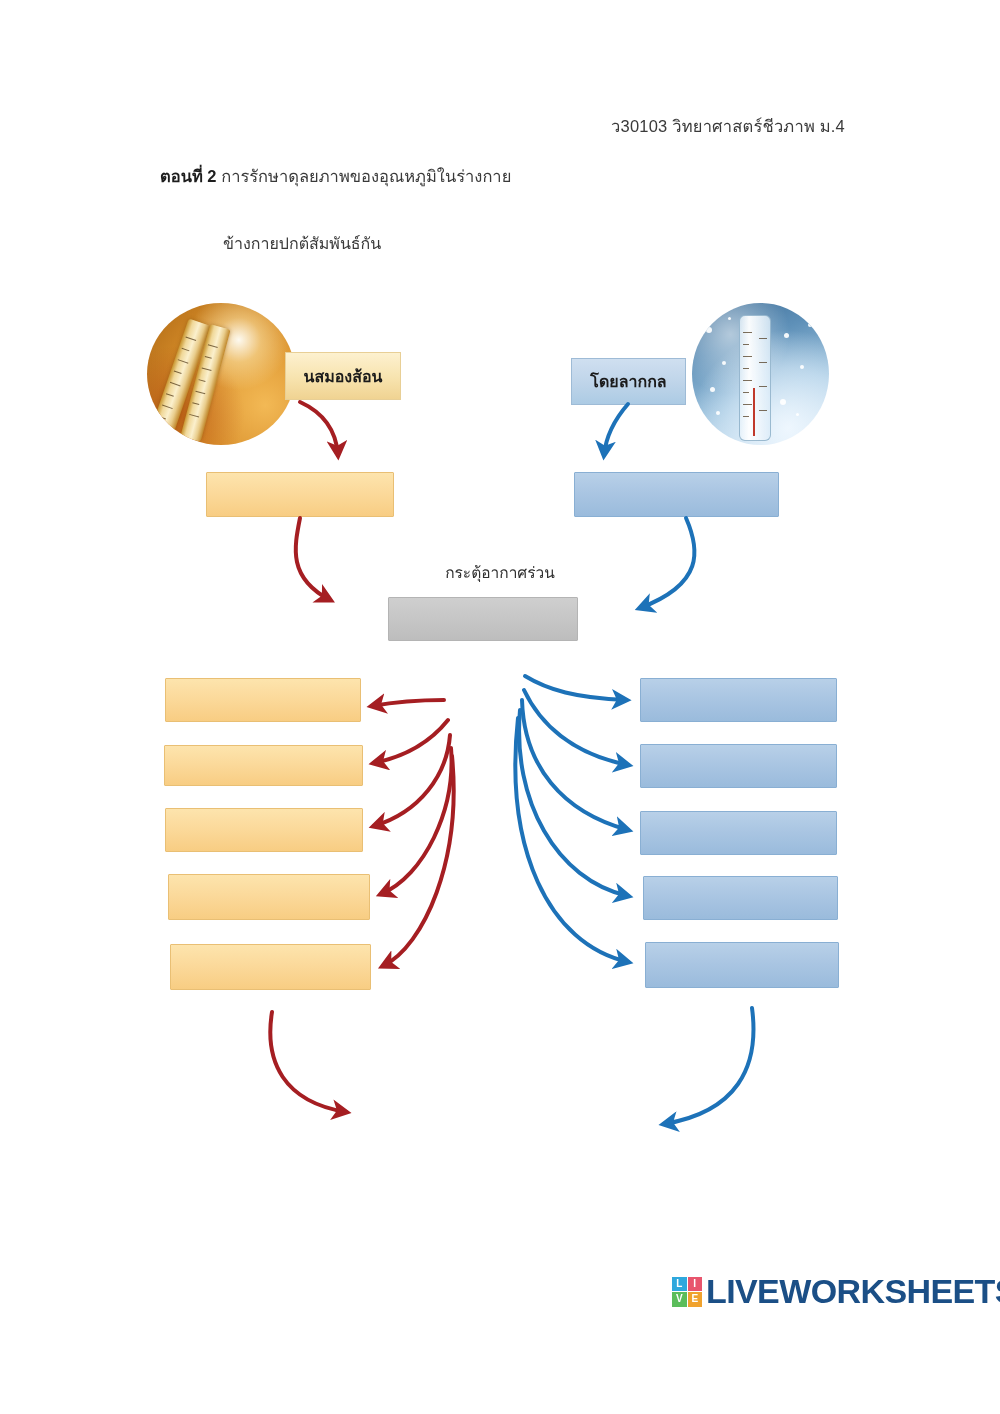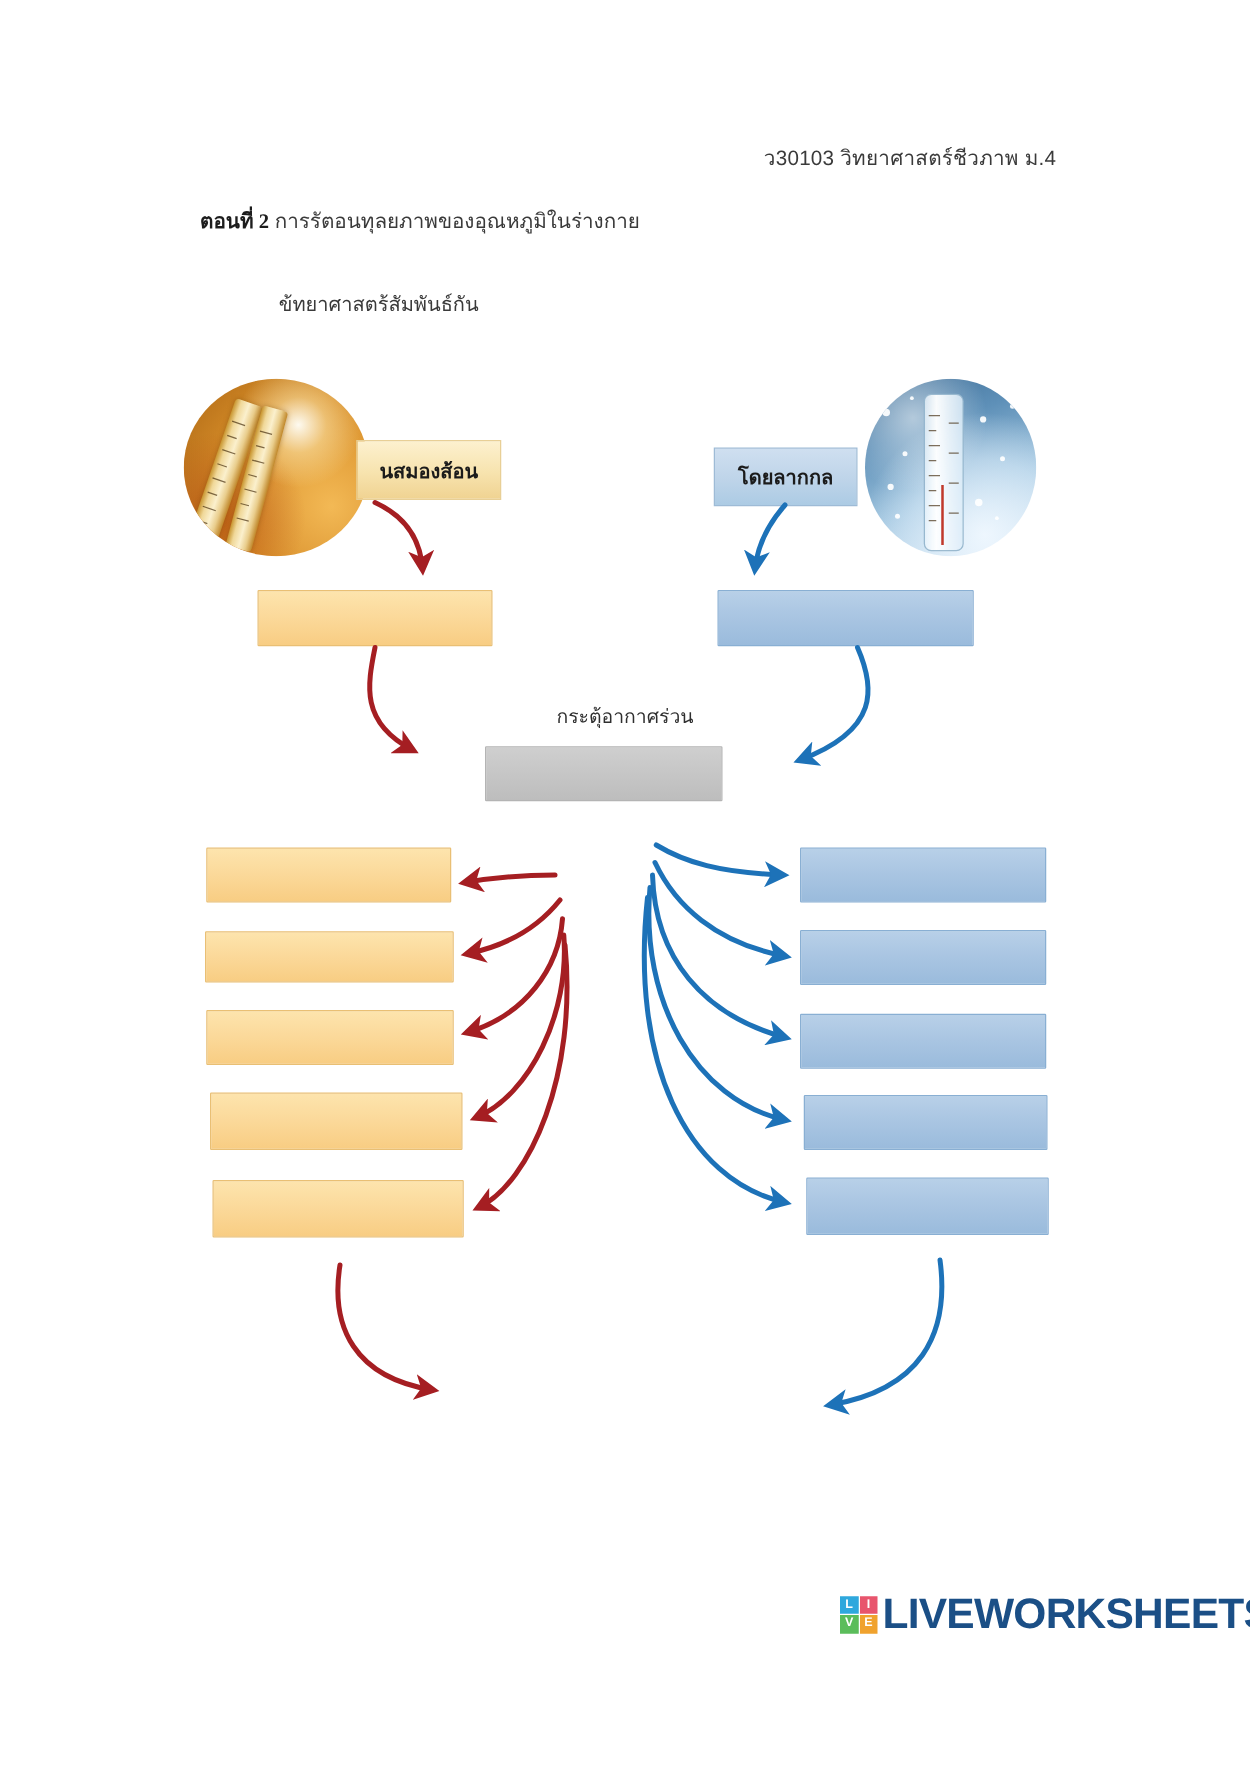--- a/index.html
+++ b/index.html
@@ -37,21 +37,20 @@
     position: absolute;
     left: 160px;
     top: 163px;
     font-size: 16.5px;
     color: #3a3a3a;
     white-space: nowrap;
   }
   #section-title .strong {
     font-weight: bold;
     color: #1d1d1d;
-    font-family: Liberation Serif, serif;
   }
 
   #instruction-1 {
     position: absolute;
     left: 223px;
     top: 200px;
     font-size: 16px;
     color: #3a3a3a;
     white-space: nowrap;
   }
@@ -261,24 +260,24 @@
 </style>
 </head>
 <body>
 
 <div id="page">
 
   <div id="course-header">ว30103 วิทยาศาสตร์ชีวภาพ ม.4</div>
 
   <div id="section-title">
     <span class="strong">ตอนที่ 2</span>
-    <span>การรัตอนทุลยภาพของอุณหภูมิในร่างกาย</span>
+    <span>การรักษาดุลยภาพของอุณหภูมิในร่างกาย</span>
   </div>
 
-  <div id="instruction-2">ข้ทยาศาสตร้สัมพันธ์กัน</div>
+  <div id="instruction-2">ข้างกายปกต้สัมพันธ์กัน</div>
 
   <div class="photo-circle" id="hot-photo">
     <div class="therm-wood" style="left:22px; top:16px; width:23px; height:118px; transform:rotate(19deg);">
       <div class="therm-tick" style="left:3px; top:18px; width:11px;"></div>
       <div class="therm-tick" style="left:3px; top:30px; width:8px;"></div>
       <div class="therm-tick" style="left:3px; top:42px; width:11px;"></div>
       <div class="therm-tick" style="left:3px; top:54px; width:8px;"></div>
       <div class="therm-tick" style="left:3px; top:66px; width:11px;"></div>
       <div class="therm-tick" style="left:3px; top:78px; width:8px;"></div>
       <div class="therm-tick" style="left:3px; top:90px; width:11px;"></div>

